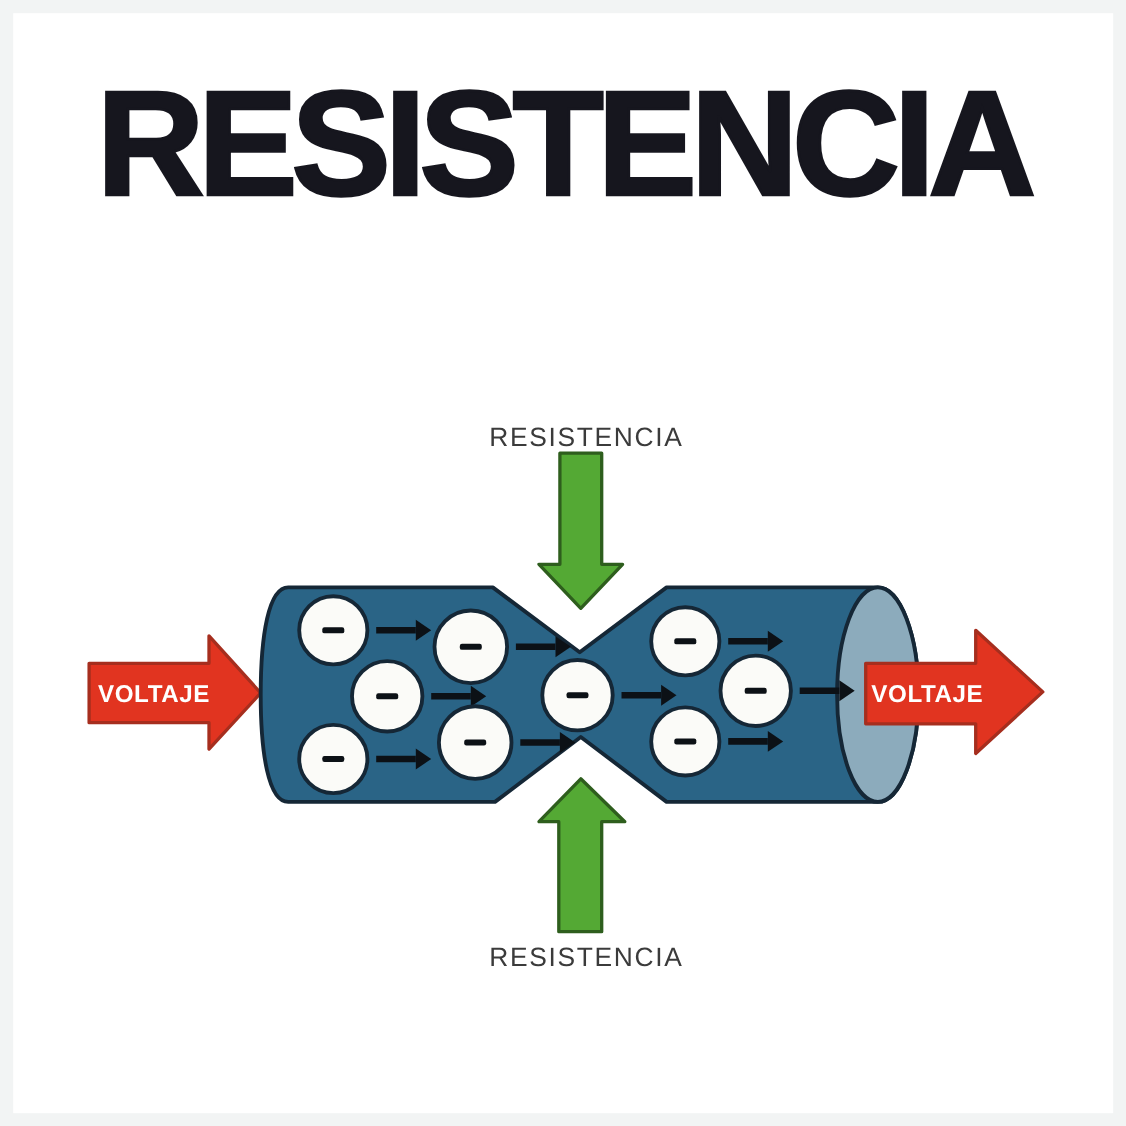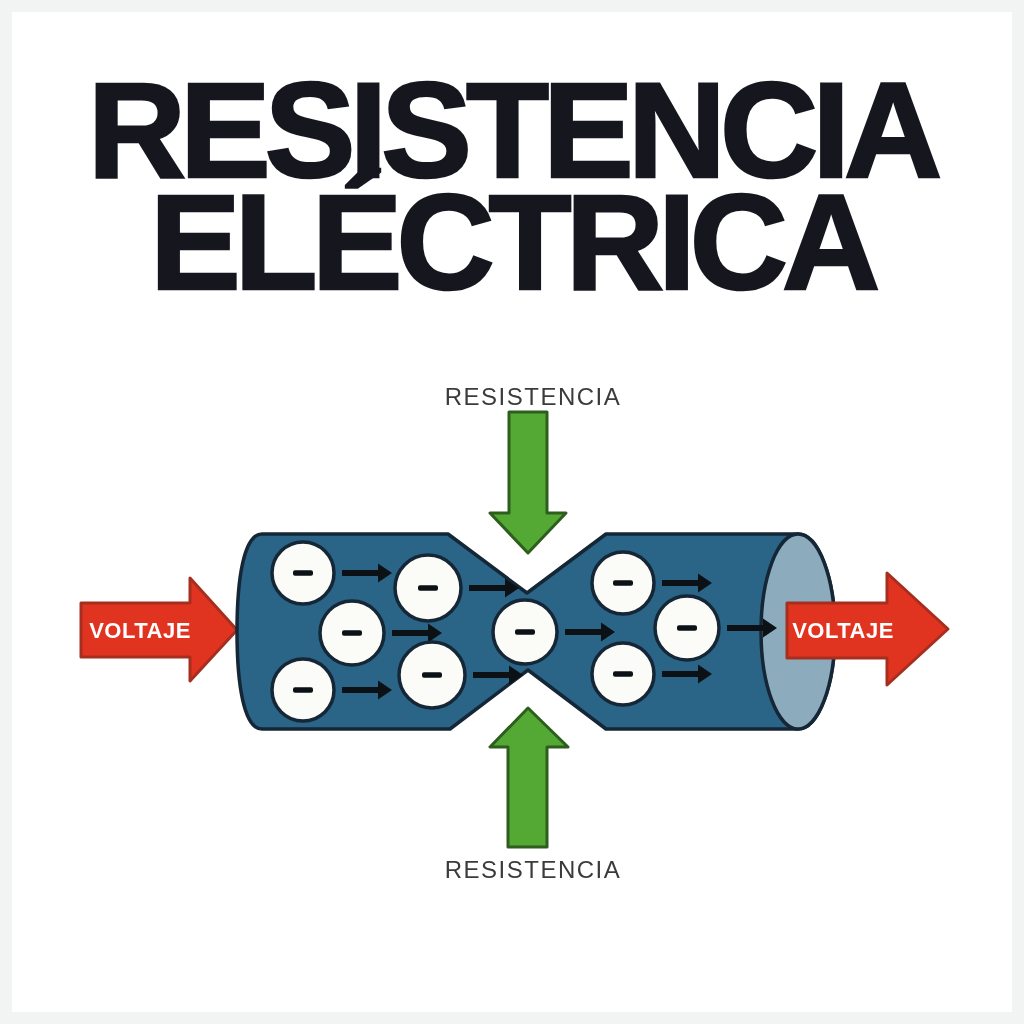--- a/index.html
+++ b/index.html
@@ -56,21 +56,20 @@
     text-anchor: middle;
   }
 </style>
 </head>
 <body>
 
 <div class="canvas"></div>
 
 <div class="title">
   <div>RESISTENCIA</div>
-  <div>ELÉCTRICA</div>
 </div>
 
 <svg class="diagram" viewBox="0 0 1024 1024">
 
   <polygon class="red-shape" points="81,603 190,603 190,578 237,630 190,681 190,657 81,657"></polygon>
 
   <path class="wire-shape" d="M 262 534
            L 448 534
            L 527 593
            L 606 534

